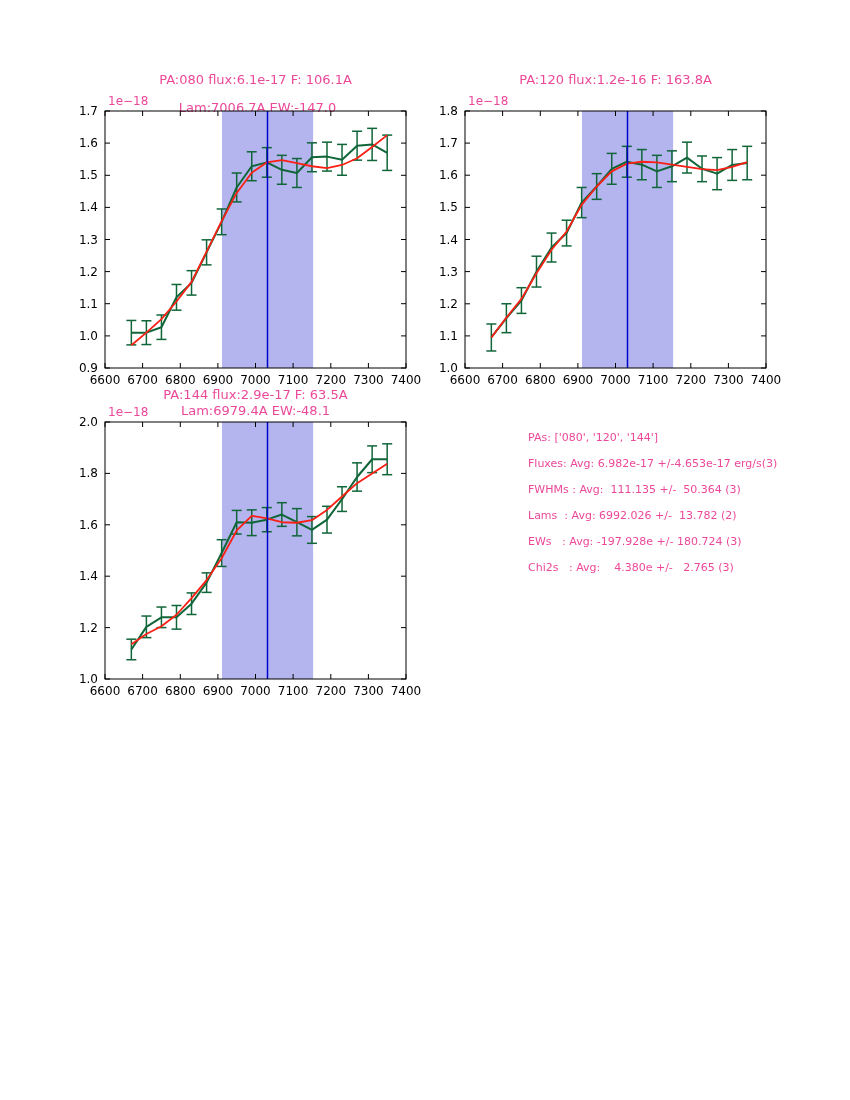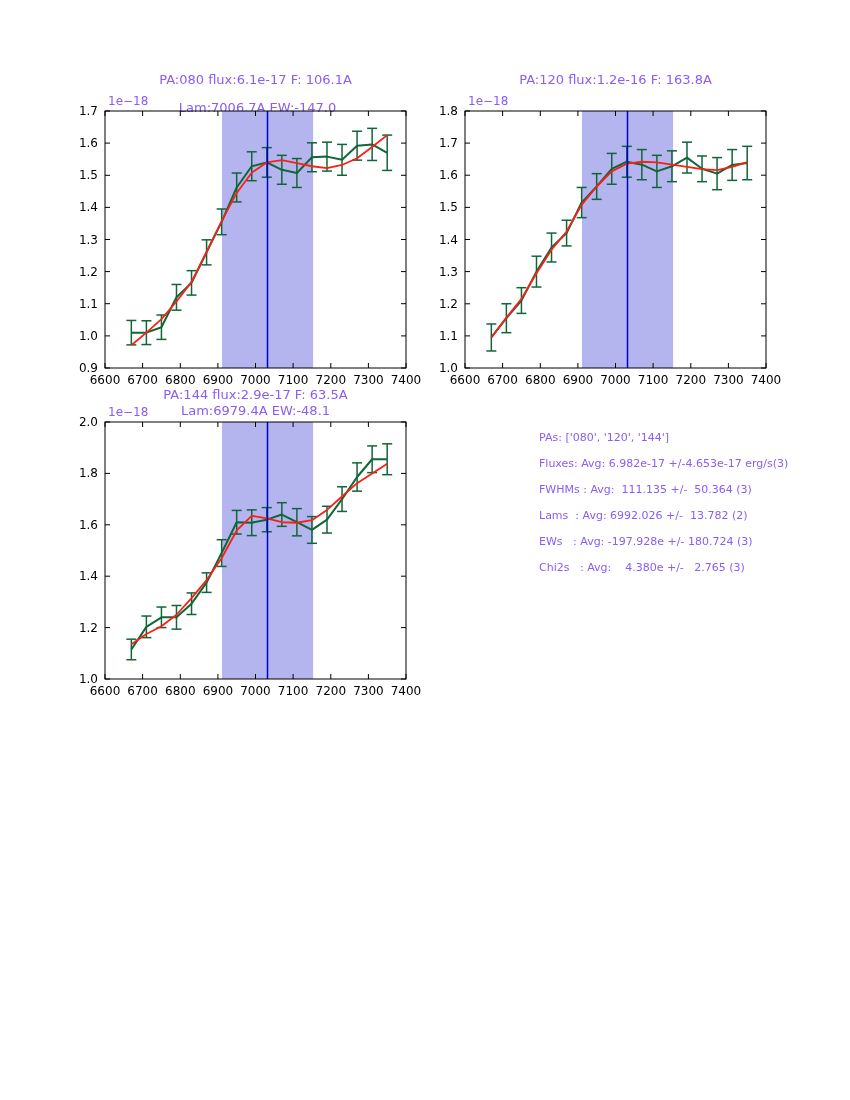--- a/index.html
+++ b/index.html
@@ -1,28 +1,28 @@
 <!DOCTYPE html>
 <html><head>
 <meta charset="utf-8">
 <style>
   html,body{margin:0;padding:0;background:#fff;}
   .canvas{position:relative;width:850px;height:1100px;background:#ffffff;overflow:hidden;
-          font-family:"DejaVu Sans", sans-serif;color:#8b5cf6;}
+          font-family:"DejaVu Sans", sans-serif;color:#ec4899;}
   .plot-title{position:absolute;width:301px;text-align:center;font-size:13px;line-height:15px;white-space:nowrap;}
   .t1a{left:105px;top:72px;}  .t1b{left:107px;top:88px;margin-top:12px;}
   .t2a{left:465px;top:72px;}  .t2b{left:465px;top:88px;}
   .t3a{left:105px;top:387px;} .t3b{left:105px;top:403px;text-align:center;}
   .offset-label{position:absolute;font-size:12px;line-height:12px;}
   .o1{left:108px;top:95px;} .o2{left:468px;top:95px;} .o3{left:108px;top:406px;}
   svg.plot{position:absolute;width:370px;height:290px;overflow:visible;}
   .p1{left:55px;top:105px;} .p2{left:415px;top:105px;} .p3{left:55px;top:416px;}
   .tick{font-family:"DejaVu Sans", sans-serif;font-size:12px;fill:#000;}
   .stats{position:absolute;left:528px;top:432px;}
-  .stats-line{font-size:11px;line-height:12px;margin-bottom:14px;white-space:pre;margin-left:11px;}
+  .stats-line{font-size:11px;line-height:12px;margin-bottom:14px;white-space:pre;}
 </style>
 </head>
 <body>
 
 <div class="canvas">
 
   <div class="plot-title t1a">PA:080 flux:6.1e-17 F: 106.1A</div>
   <div class="plot-title t1b">Lam:7006.7A EW:-147.0</div>
   <div class="offset-label o1">1e−18</div>
   <svg class="plot p1">

